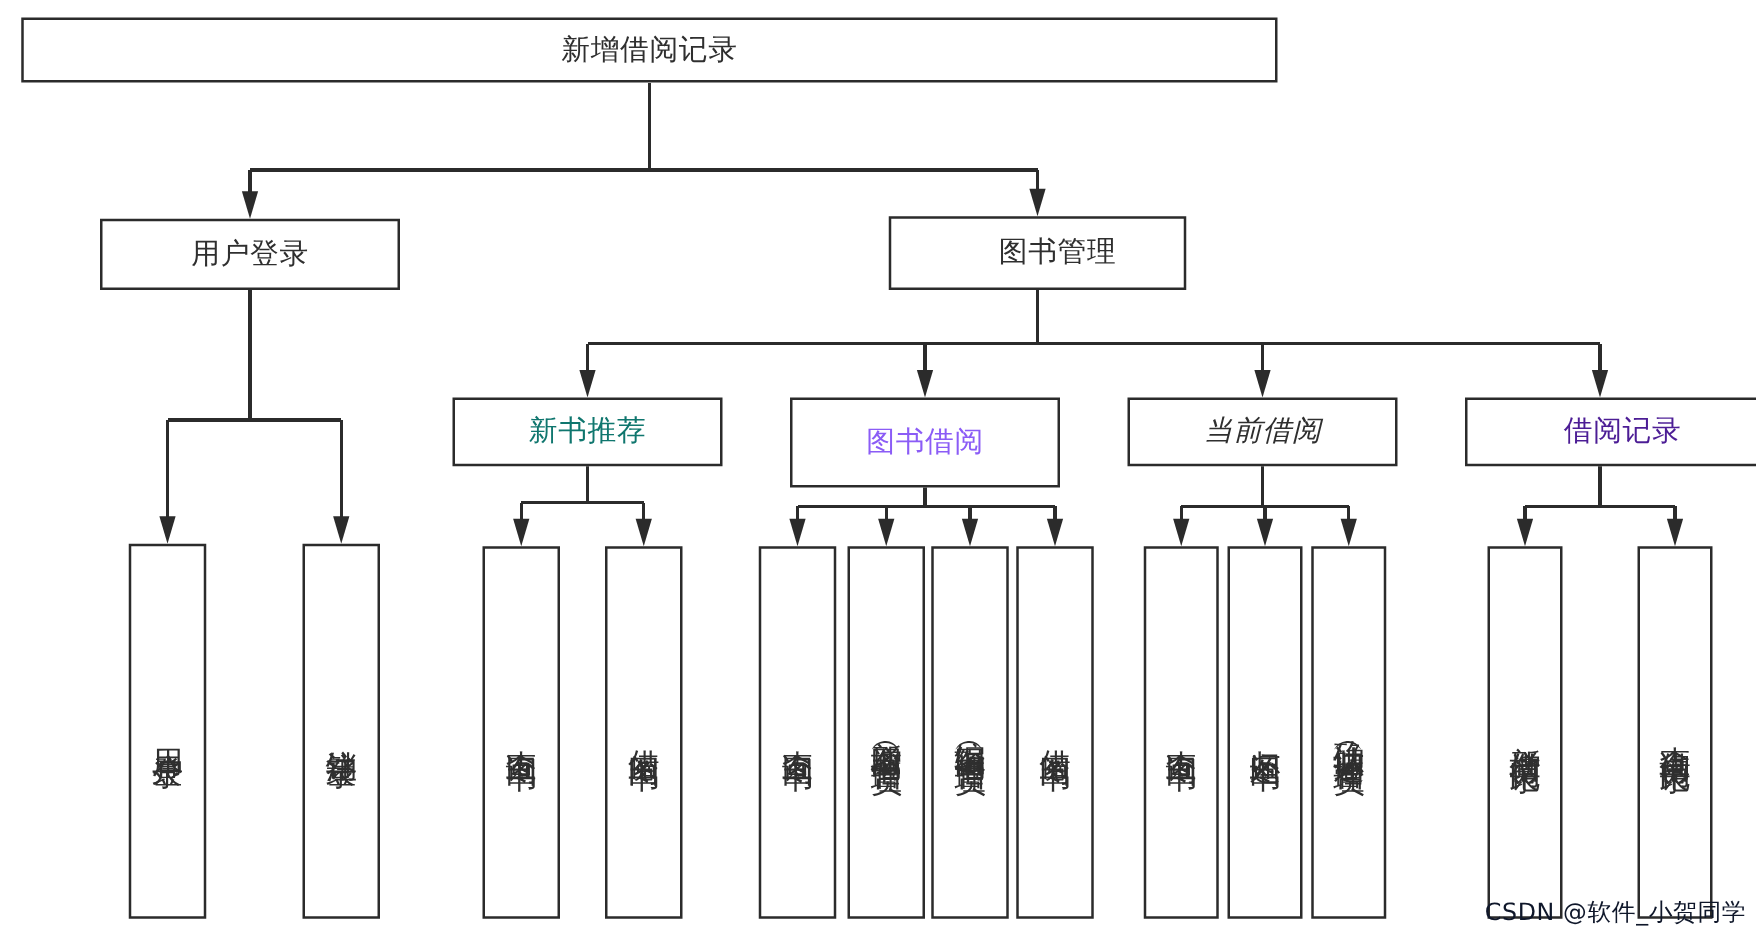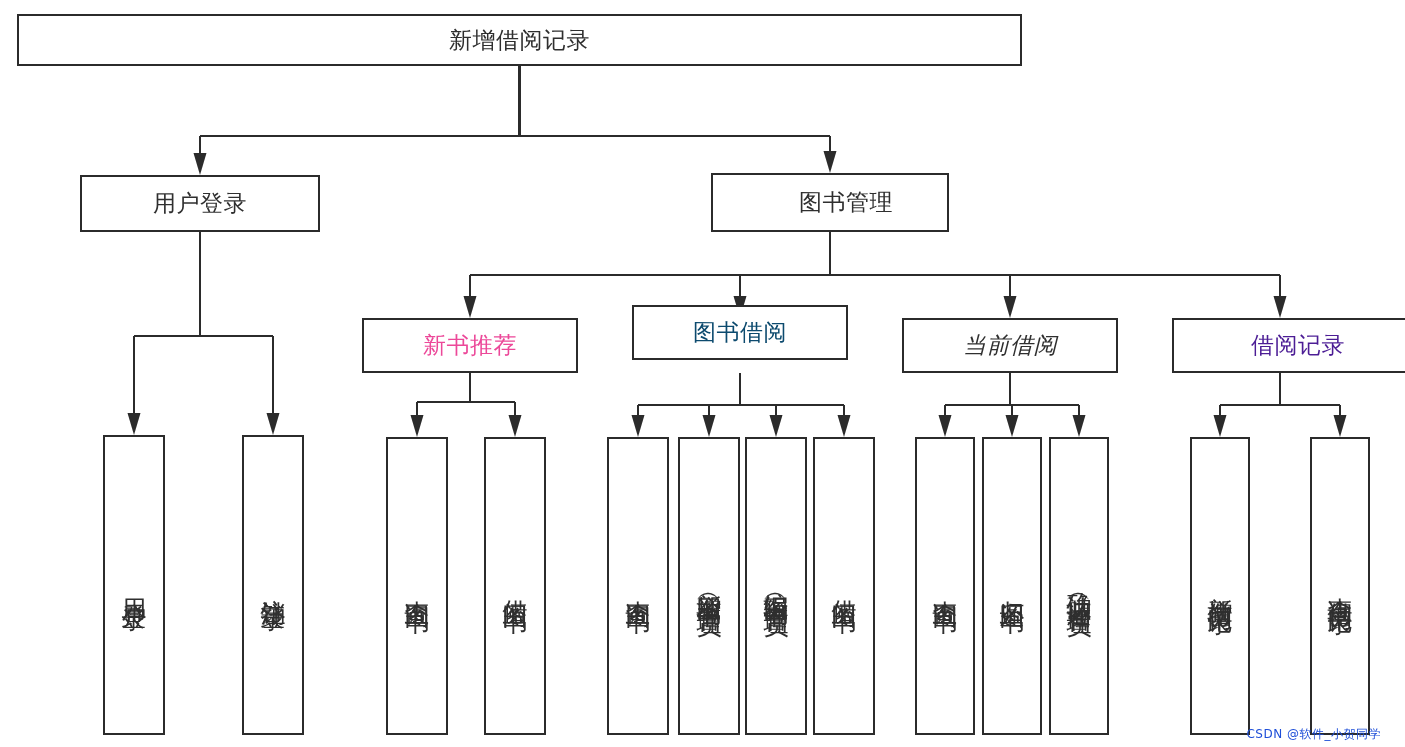--- a/index.html
+++ b/index.html
@@ -51,24 +51,24 @@
   .node.vert .label {
     writing-mode: vertical-rl;
     text-orientation: upright;
     font-size: 25px;
     letter-spacing: 3px;
     line-height: 1.0;
     max-height: 290px;
   }
   #watermark {
     position: absolute;
-    right: 24px;
+    right: 8px;
     bottom: 4px;
-    font-size: 12px;
-    color: #1d4ed8;
+    font-size: 19px;
+    color: #0f172a;
     letter-spacing: 0.5px;
     white-space: nowrap;
     font-family: "DejaVu Sans", "Liberation Sans", sans-serif;
   }
 </style>
 </head>
 <body>
 
 <div id="canvas">
   <svg id="wires" viewBox="0 0 1405 747" xmlns="http://www.w3.org/2000/svg">
@@ -142,24 +142,24 @@
   <div id="nodes">
       <div class="node horiz" style="left: 17px; top: 14px; width: 1005px; height: 52px; border-color: rgb(43, 43, 43); color: rgb(47, 47, 47);">
         <span class="label">新增借阅记录</span>
       </div>
       <div class="node horiz" style="left: 80px; top: 175px; width: 240px; height: 57px; border-color: rgb(43, 43, 43); color: rgb(47, 47, 47);">
         <span class="label">用户登录</span>
       </div>
       <div class="node horiz" style="left: 711px; top: 173px; width: 238px; height: 59px; border-color: rgb(43, 43, 43); color: rgb(47, 47, 47); padding-left: 32px;">
         <span class="label">图书管理</span>
       </div>
-      <div class="node horiz" style="left: 362px; top: 318px; width: 216px; height: 55px; border-color: rgb(43, 43, 43); color: #ec4899;">
+      <div class="node horiz" style="left: 362px; top: 318px; width: 216px; height: 55px; border-color: rgb(43, 43, 43); color: #0f766e;">
         <span class="label">新书推荐</span>
       </div>
-      <div class="node horiz" style="left: 632px; top: 305px; width: 216px; height: 55px; border-color: rgb(43, 43, 43); color: #0c4a6e;">
+      <div class="node horiz" style="left: 632px; top: 318px; width: 216px; height: 72px; border-color: rgb(43, 43, 43); color: #8b5cf6;">
         <span class="label">图书借阅</span>
       </div>
       <div class="node horiz" style="left: 902px; top: 318px; width: 216px; height: 55px; border-color: rgb(43, 43, 43); color: rgb(47, 47, 47); font-style: italic;">
         <span class="label">当前借阅</span>
       </div>
       <div class="node horiz" style="left: 1172px; top: 318px; width: 252px; height: 55px; border-color: rgb(43, 43, 43); color: #4c1d95;">
         <span class="label">借阅记录</span>
       </div>
       <div class="node vert" style="left: 103px; top: 435px; width: 62px; height: 300px; border-color: rgb(43, 43, 43); color: rgb(47, 47, 47);">
         <span class="label">用户登录</span>

